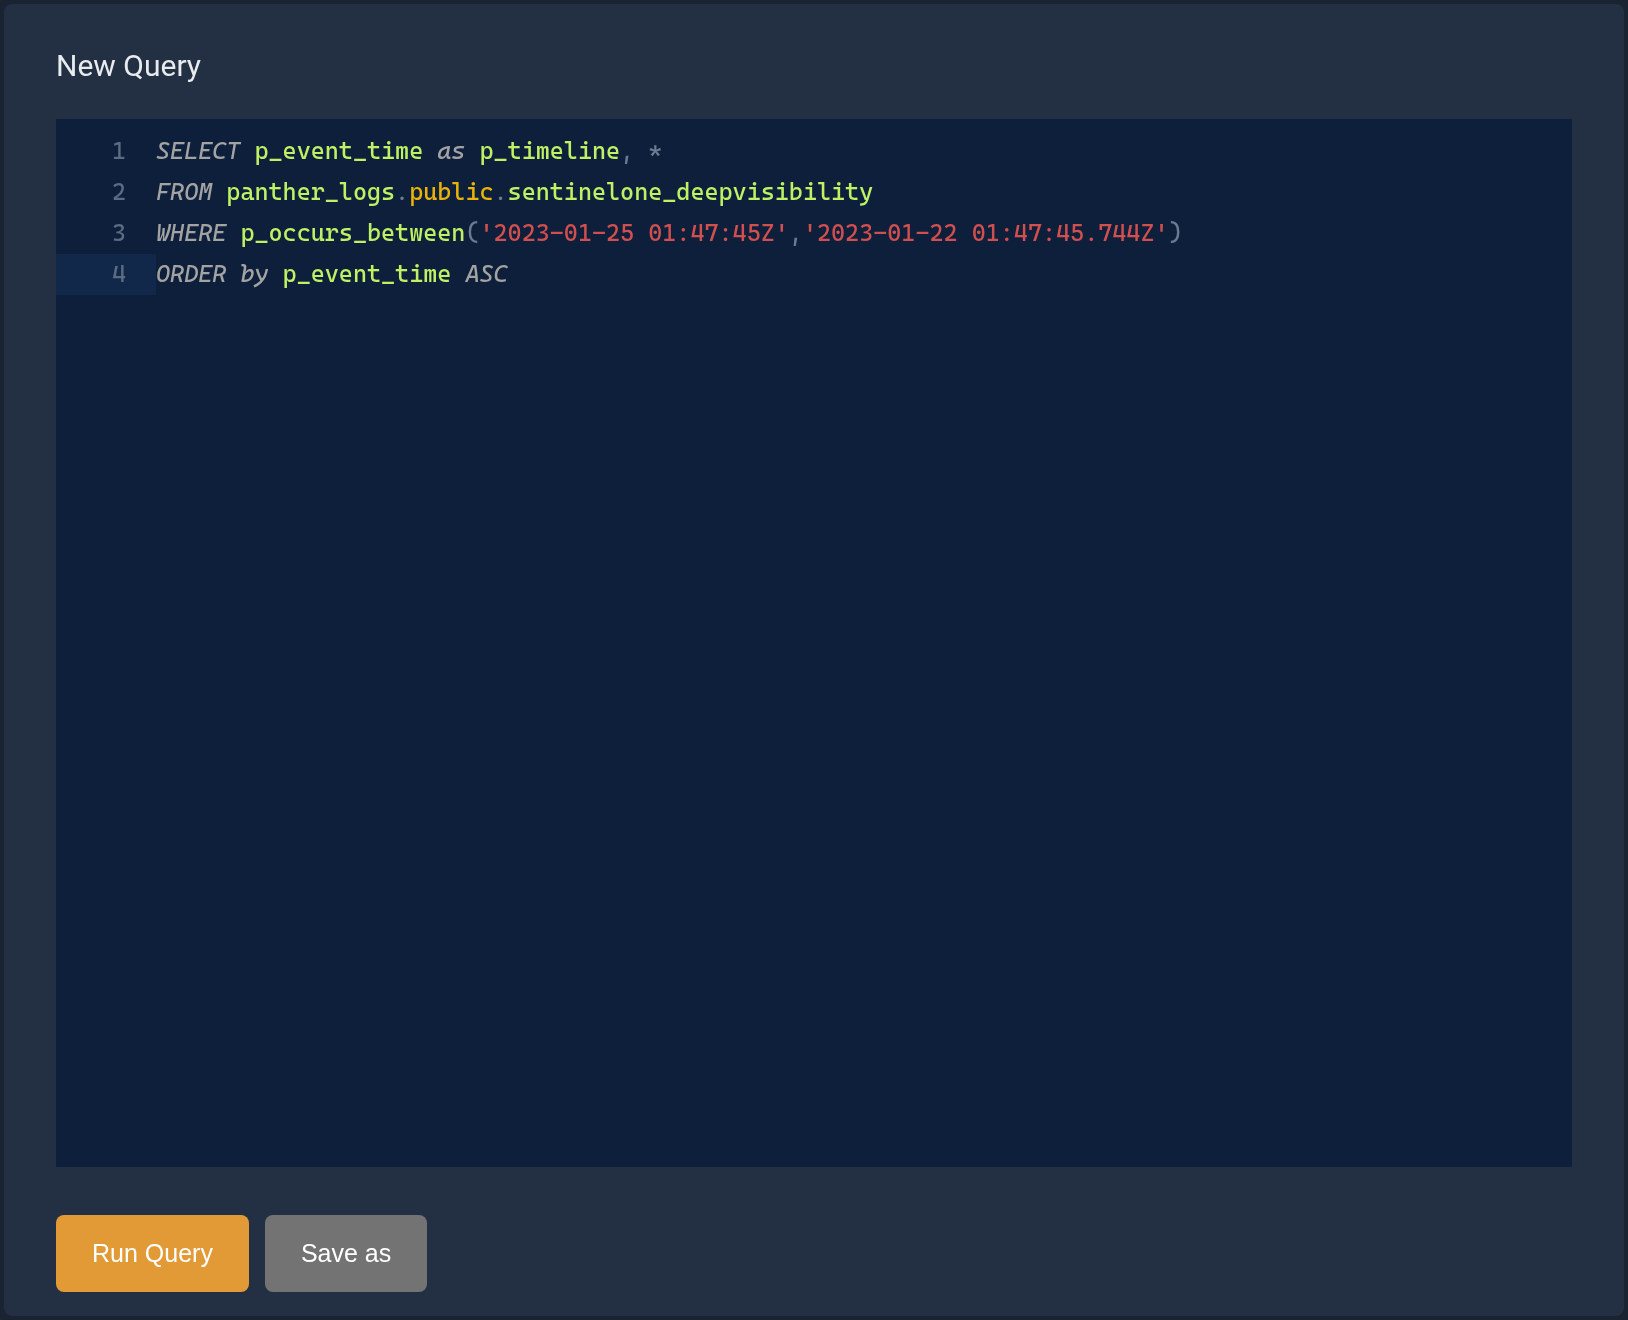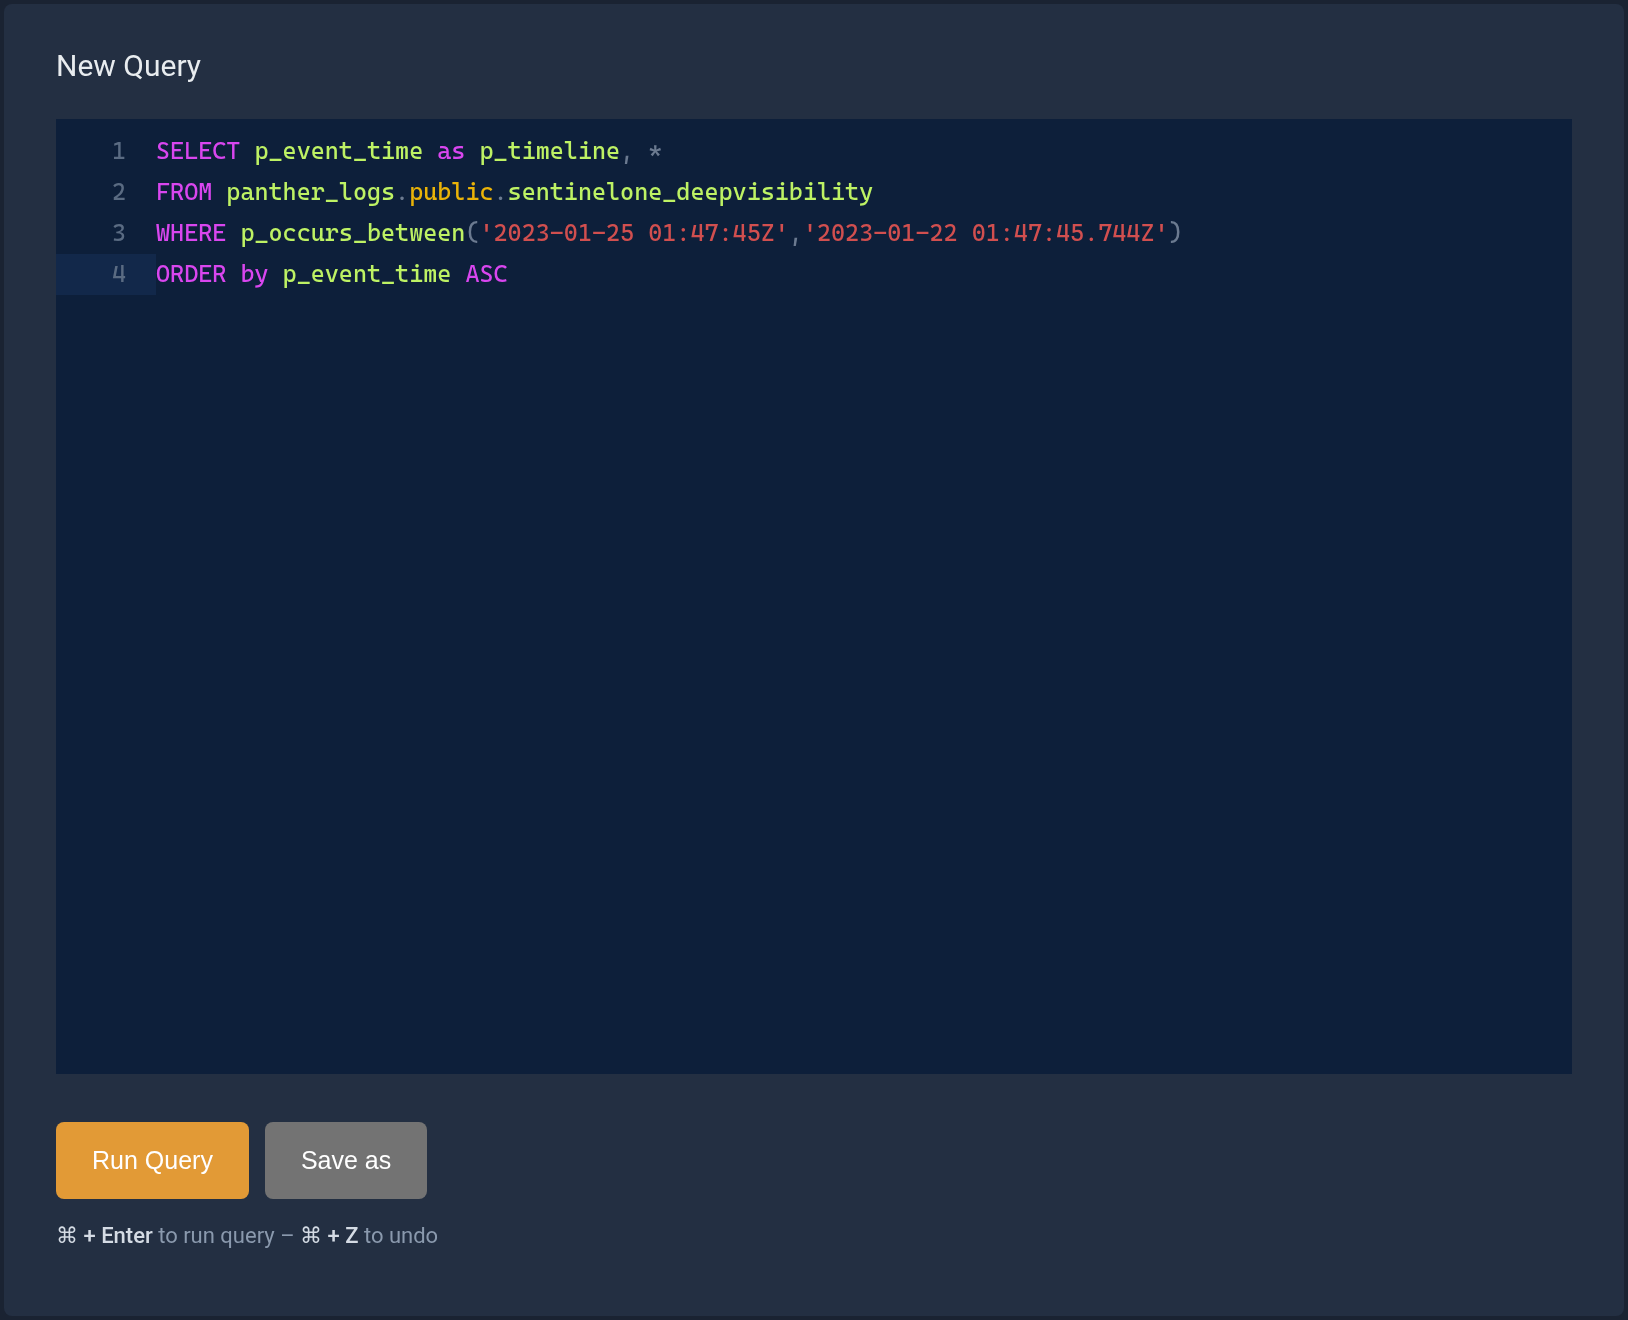--- a/index.html
+++ b/index.html
@@ -12,21 +12,21 @@
       font-family: -apple-system, BlinkMacSystemFont, "Segoe UI", Roboto, Helvetica, Arial, sans-serif;
       width: 1628px;
       height: 1320px;
       padding: 4px;
     }
     .panel {
       background: #232f42;
       border-radius: 8px;
       width: 100%;
       height: 100%;
-      padding: 44px 52px 68px 52px;
+      padding: 44px 52px 24px 52px;
       display: flex;
       flex-direction: column;
     }
     .title {
       color: #e8ecef;
       font-size: 30px;
       font-weight: 400;
       margin-bottom: 36px;
     }
     .editor {
@@ -50,21 +50,21 @@
       text-align: right;
       padding-right: 30px;
       color: #5a6b82;
       user-select: none;
       flex-shrink: 0;
     }
     .code {
       white-space: pre;
       color: #c9d4e0;
     }
-    .kw { color: #d946ef; }      
+    .kw { color: #a3a3a3; font-style: italic; }      
     .id { color: #bef264; }      
     .op { color: #6b7a90; }      
     .str { color: #d14f4f; margin-top: 26px; }     
     .fn { color: #eab308; }      
     .gray { color: #6b7a90; }
     .actions {
       display: flex;
       gap: 16px;
       margin-top: 48px;
     }
@@ -116,16 +116,13 @@
       <div class="gutter">4</div>
       <div class="code"><span class="kw">ORDER</span><span class="id"> </span><span class="kw">by</span><span class="id"> p_event_time </span><span class="kw">ASC</span></div>
     </div>
   </div>
 
   <div class="actions">
     <button class="btn btn-run">Run Query</button>
     <button class="btn btn-save">Save as</button>
   </div>
 
-  <div class="hint">
-    <span class="strong">⌘ + Enter</span><span> to run query – </span><span class="strong">⌘ + Z</span><span> to undo</span>
-  </div>
 </div>
 
 </body></html>

